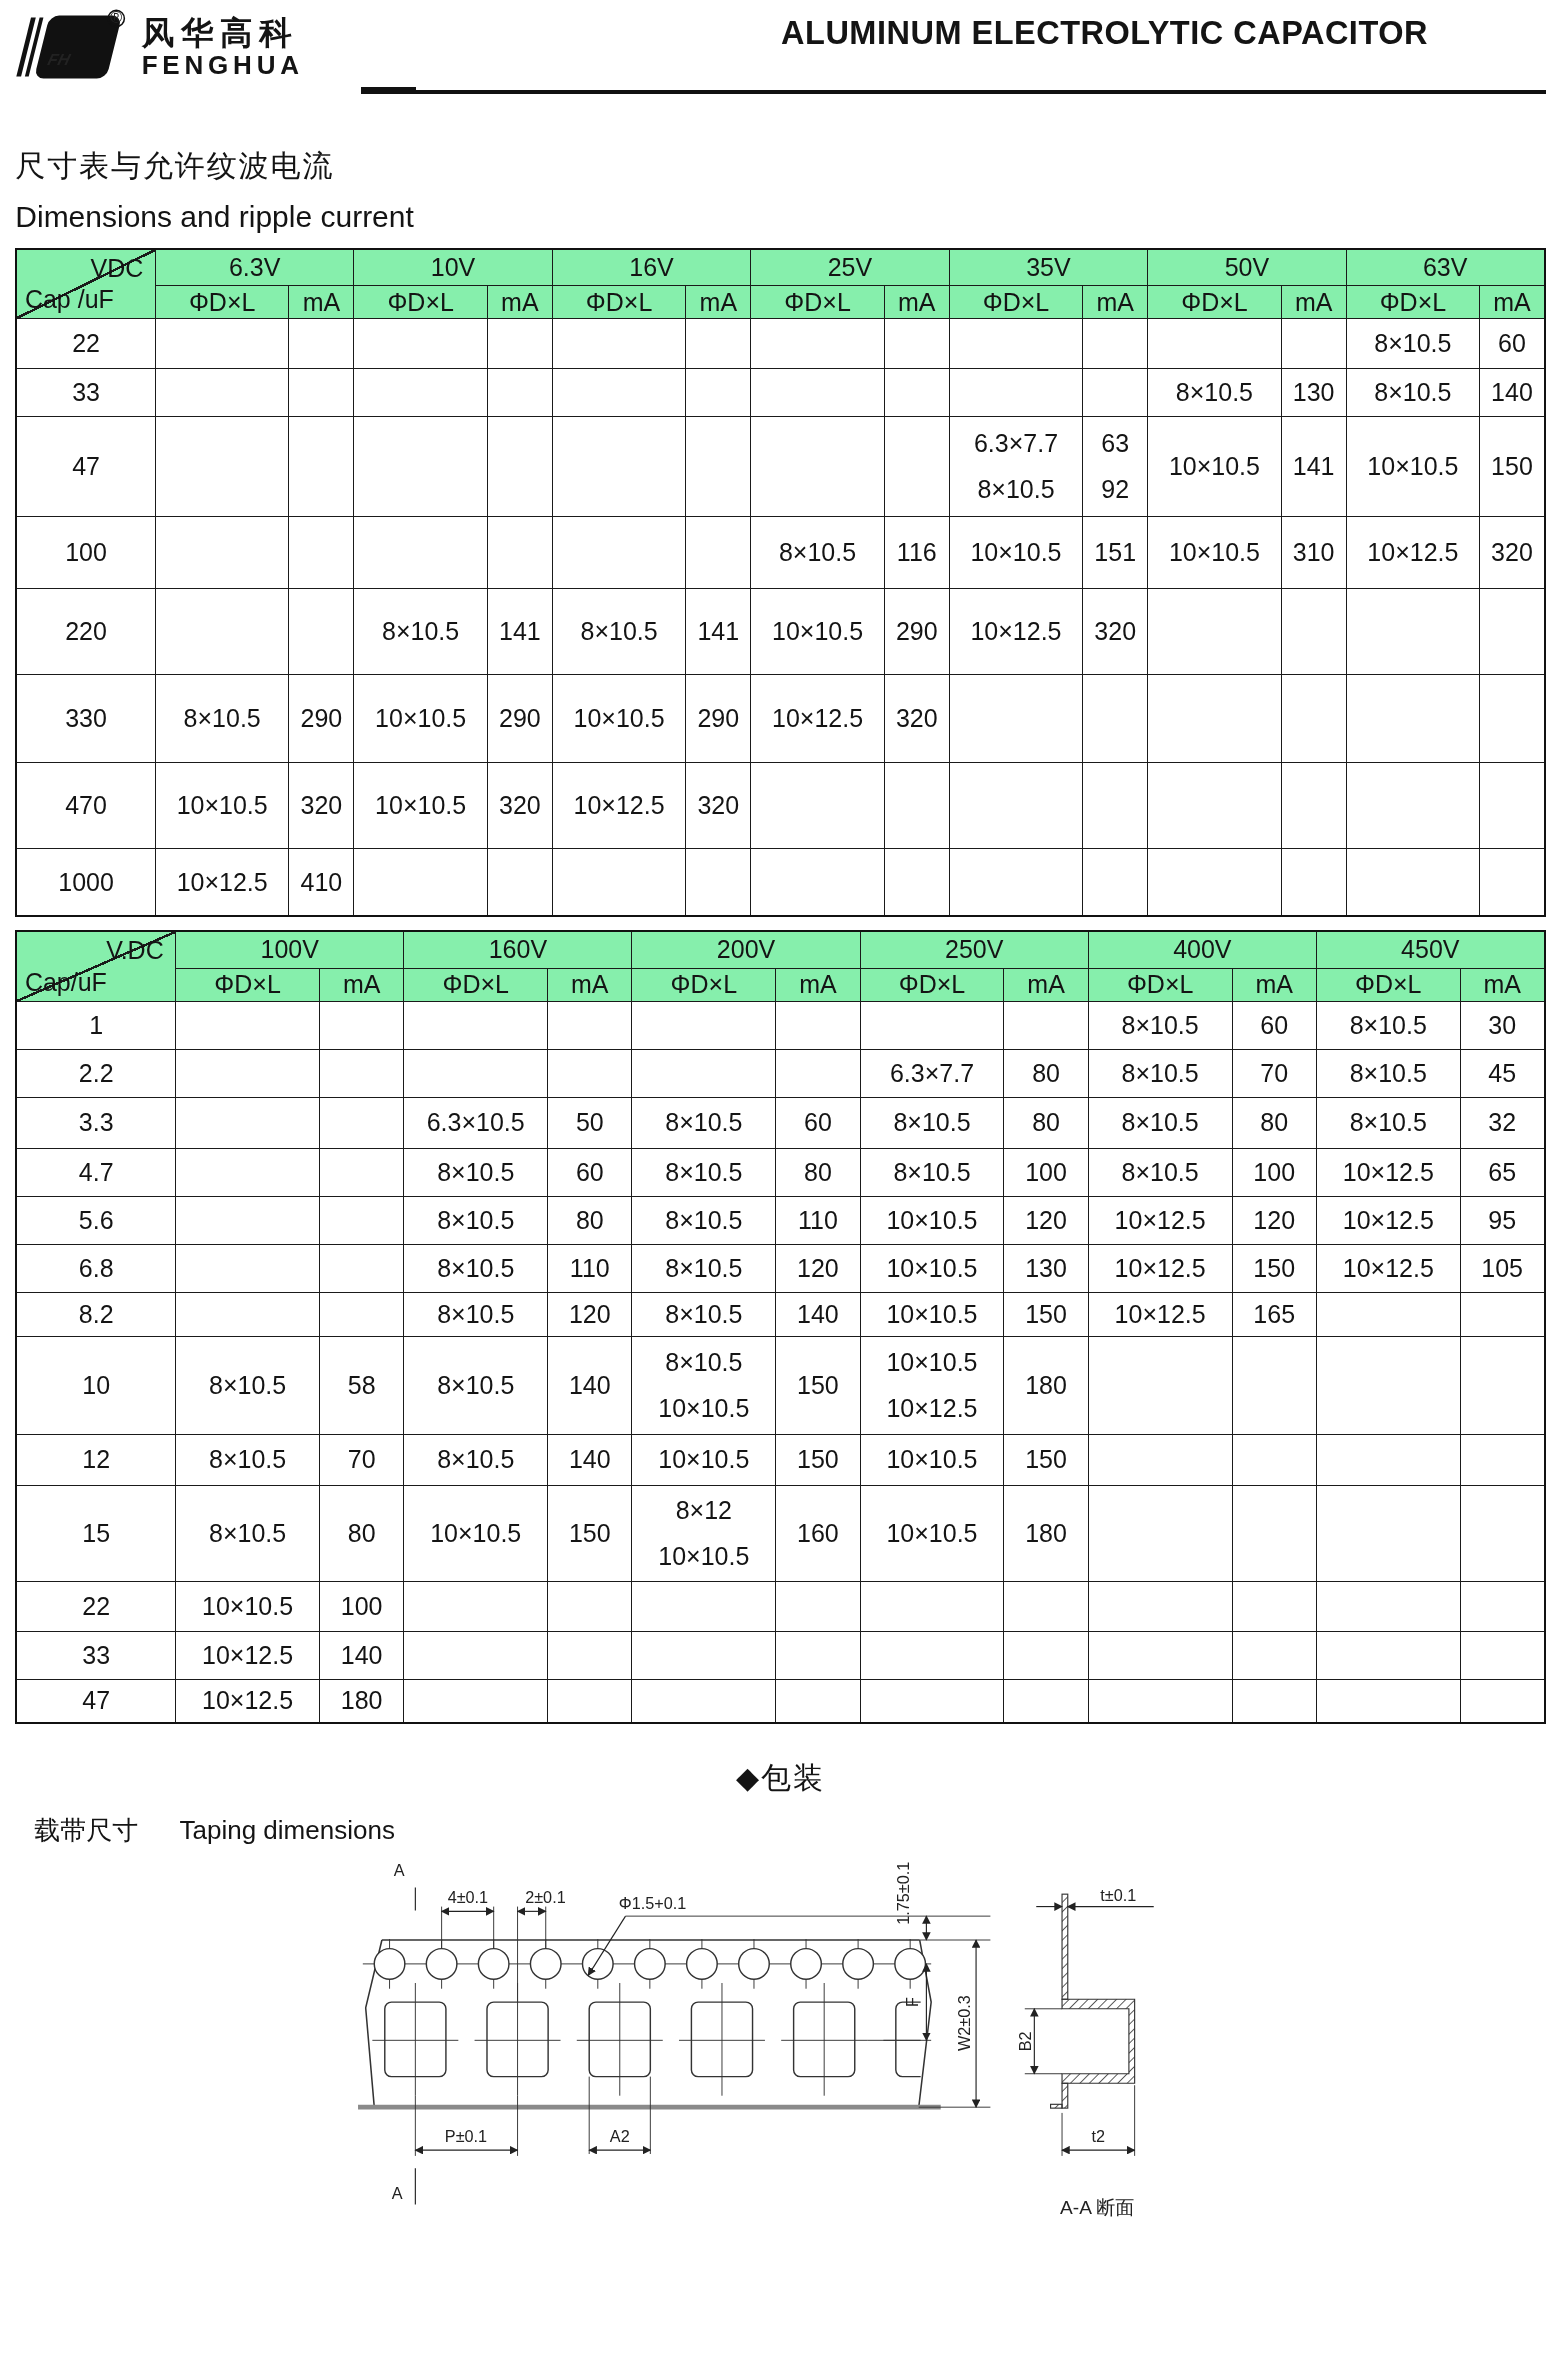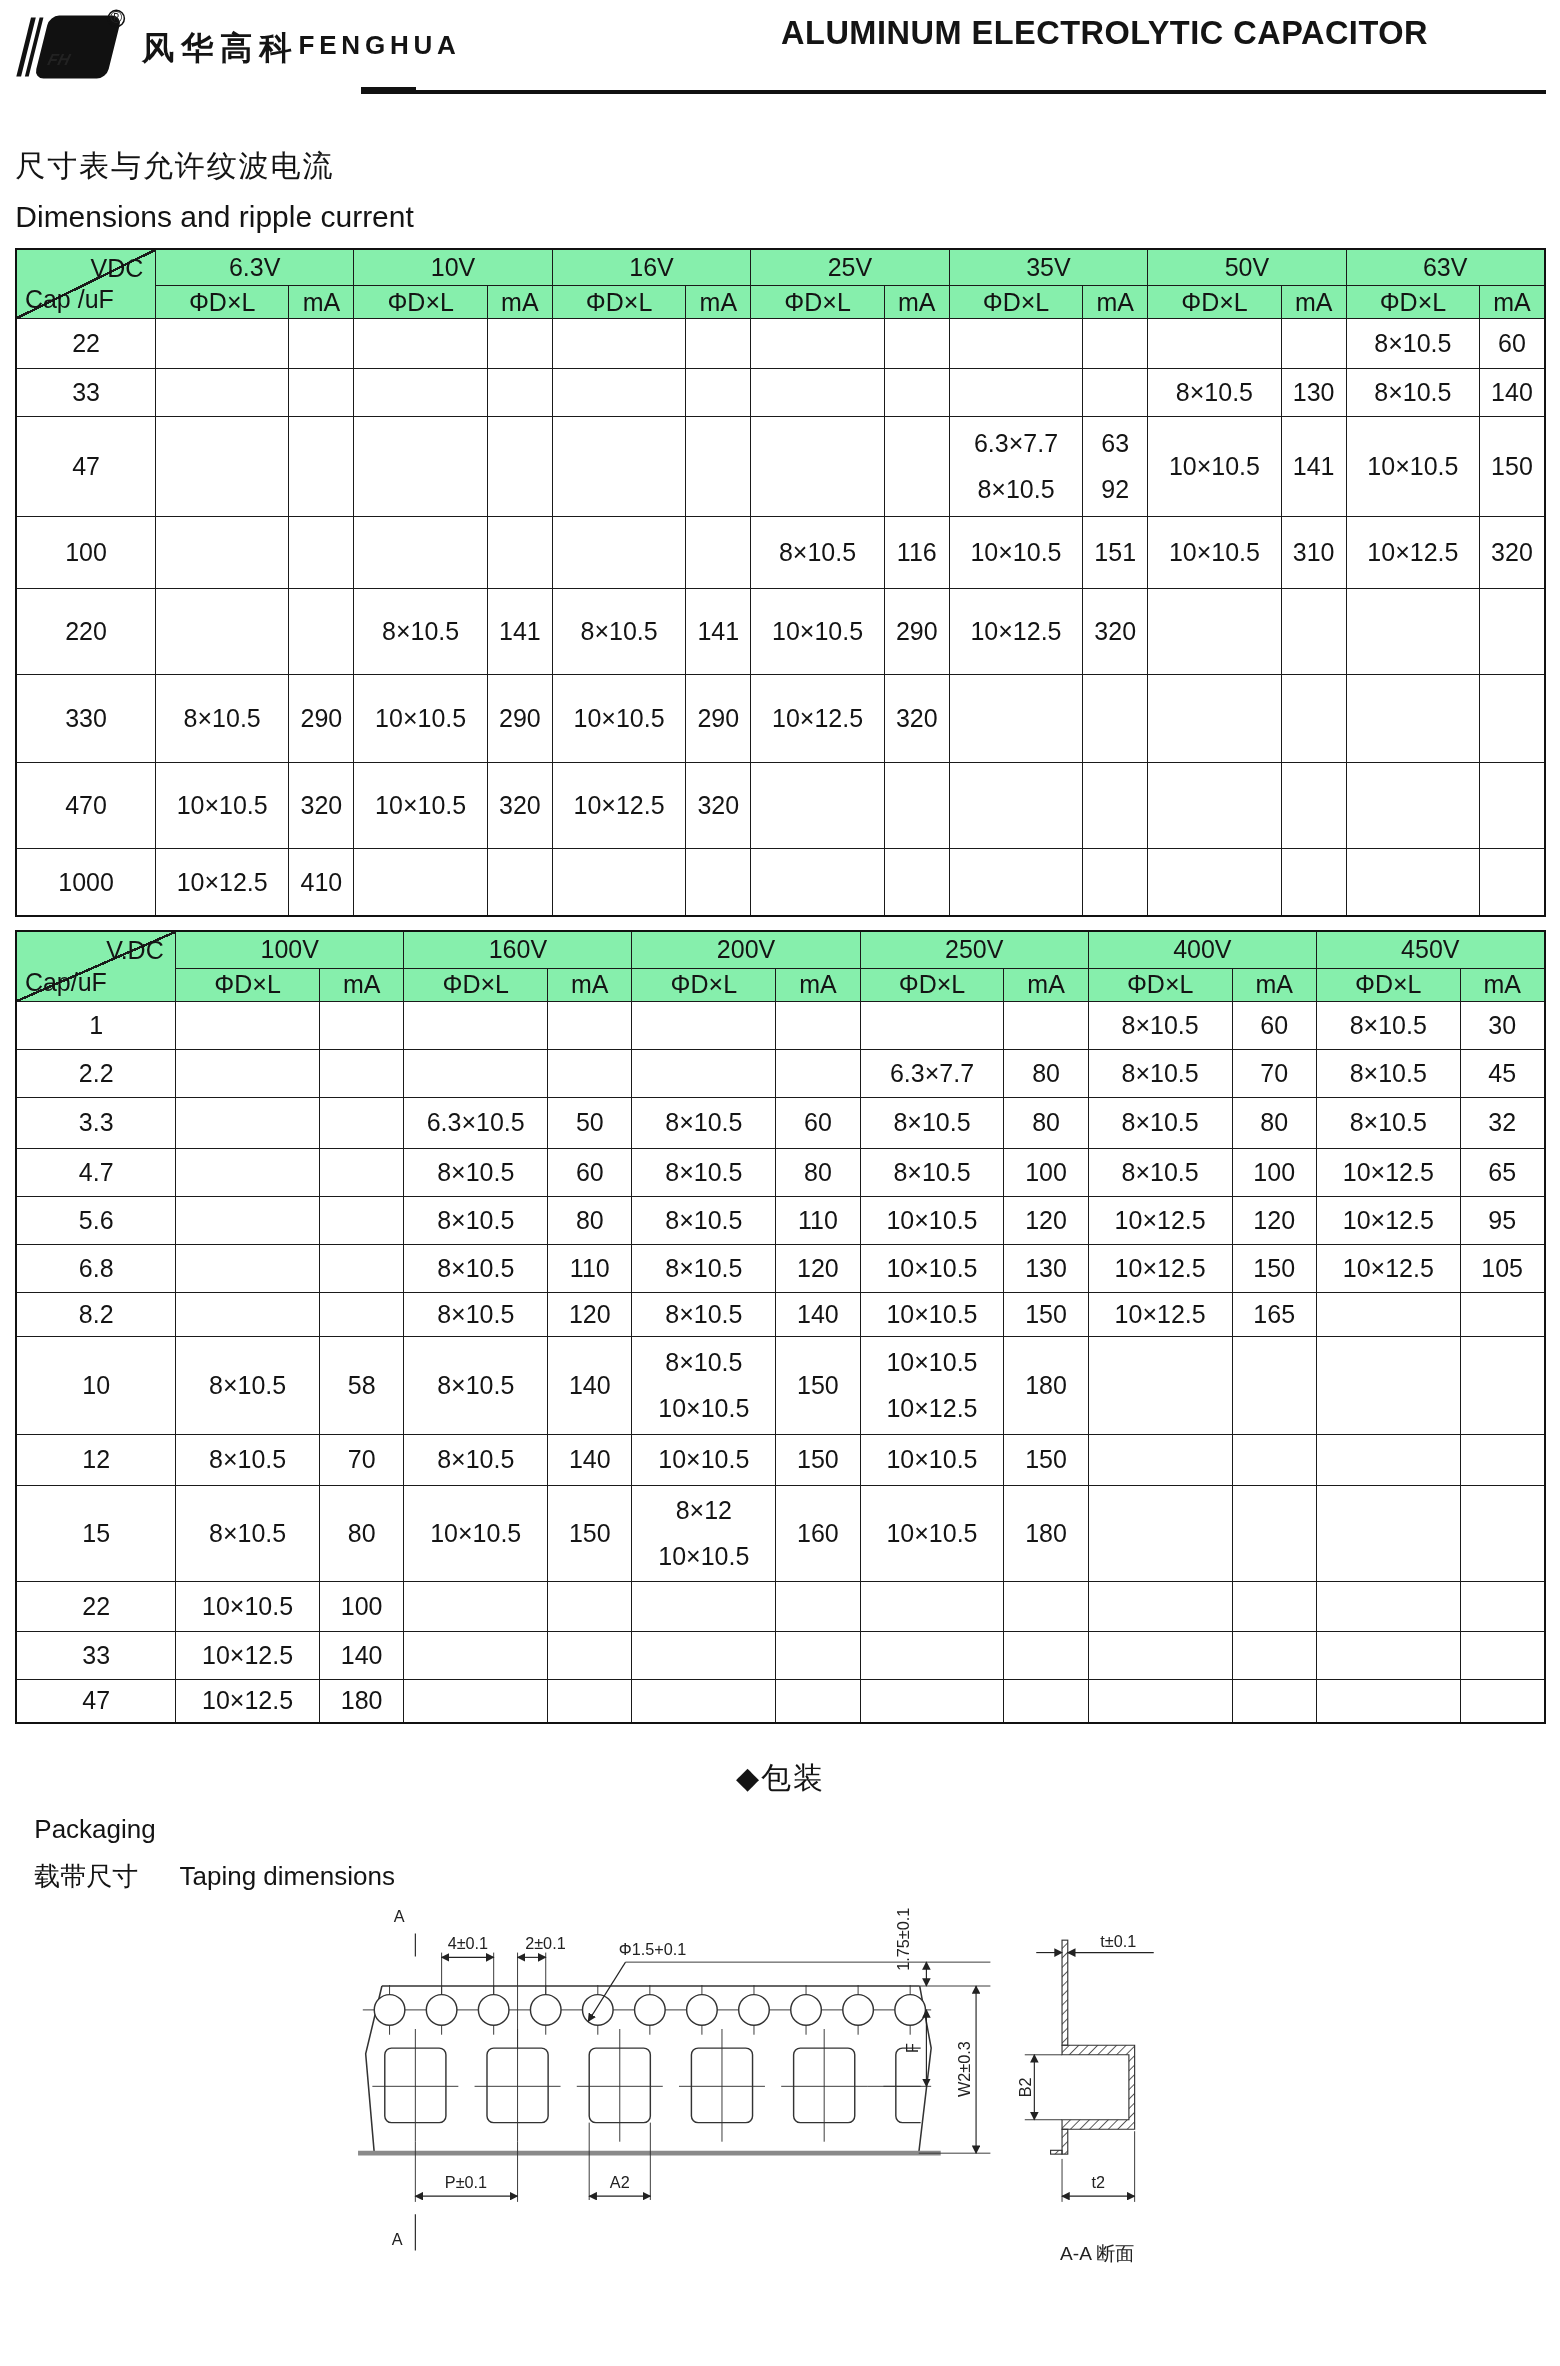--- a/index.html
+++ b/index.html
@@ -6,21 +6,21 @@
   body{
     width:1561px;min-height:2367px;
     font-family:"Liberation Sans","DejaVu Sans",sans-serif;
     color:#141414;position:relative;
   }
   .page{padding:0 15.3px;}
 
   
   .hdr{position:relative;height:96px;}
   .logo{position:absolute;left:0;top:7.6px;display:flex;align-items:center;gap:13.4px;}
-  .logo-txt{display:flex;line-height:1.05;}
+  .logo-txt{display:flex;flex-direction:column;line-height:1.05;}
   .logo-cn{font-size:32.5px;font-weight:bold;letter-spacing:6.7px;}
   .logo-en{font-size:26px;font-weight:bold;letter-spacing:4.8px;margin-top:1.9px;}
   .hdr-title{position:absolute;left:660px;right:12px;top:15.3px;text-align:center;
     font-size:32.5px;font-weight:bold;letter-spacing:0.5px;white-space:nowrap;}
   .hdr-rule{position:absolute;left:346px;right:0;bottom:1.9px;border-top:4.8px solid #111;}
   .hdr-rule:before{content:"";position:absolute;left:0;top:-6.7px;width:55px;height:3.8px;background:#111;}
 
   
   .sec-cn{font-size:30px;margin-top:50px;letter-spacing:1.9px;}
   .sec-en{font-size:30px;margin-top:13.4px;}
@@ -524,21 +524,20 @@
           <td></td>
           <td></td>
           <td></td>
           <td></td>
           <td></td>
         </tr>
       </tbody>
     </table>
 
   <div class="pack-cn">◆包装</div>
-  <div class="pack-en">Packaging</div>
   <div class="pack-sub">
     <span>载带尺寸</span>
     <span>Taping dimensions</span>
   </div>
 
   <div class="draw-wrap">
   <svg width="1293" height="384" viewBox="0 0 1353 402">
     <defs>
       <marker id="arr" viewBox="0 0 10 10" refX="9" refY="5" markerWidth="7.5" markerHeight="7.5" orient="auto-start-reverse">
         <path d="M0,0 L10,5 L0,10 z" fill="#222"></path>

